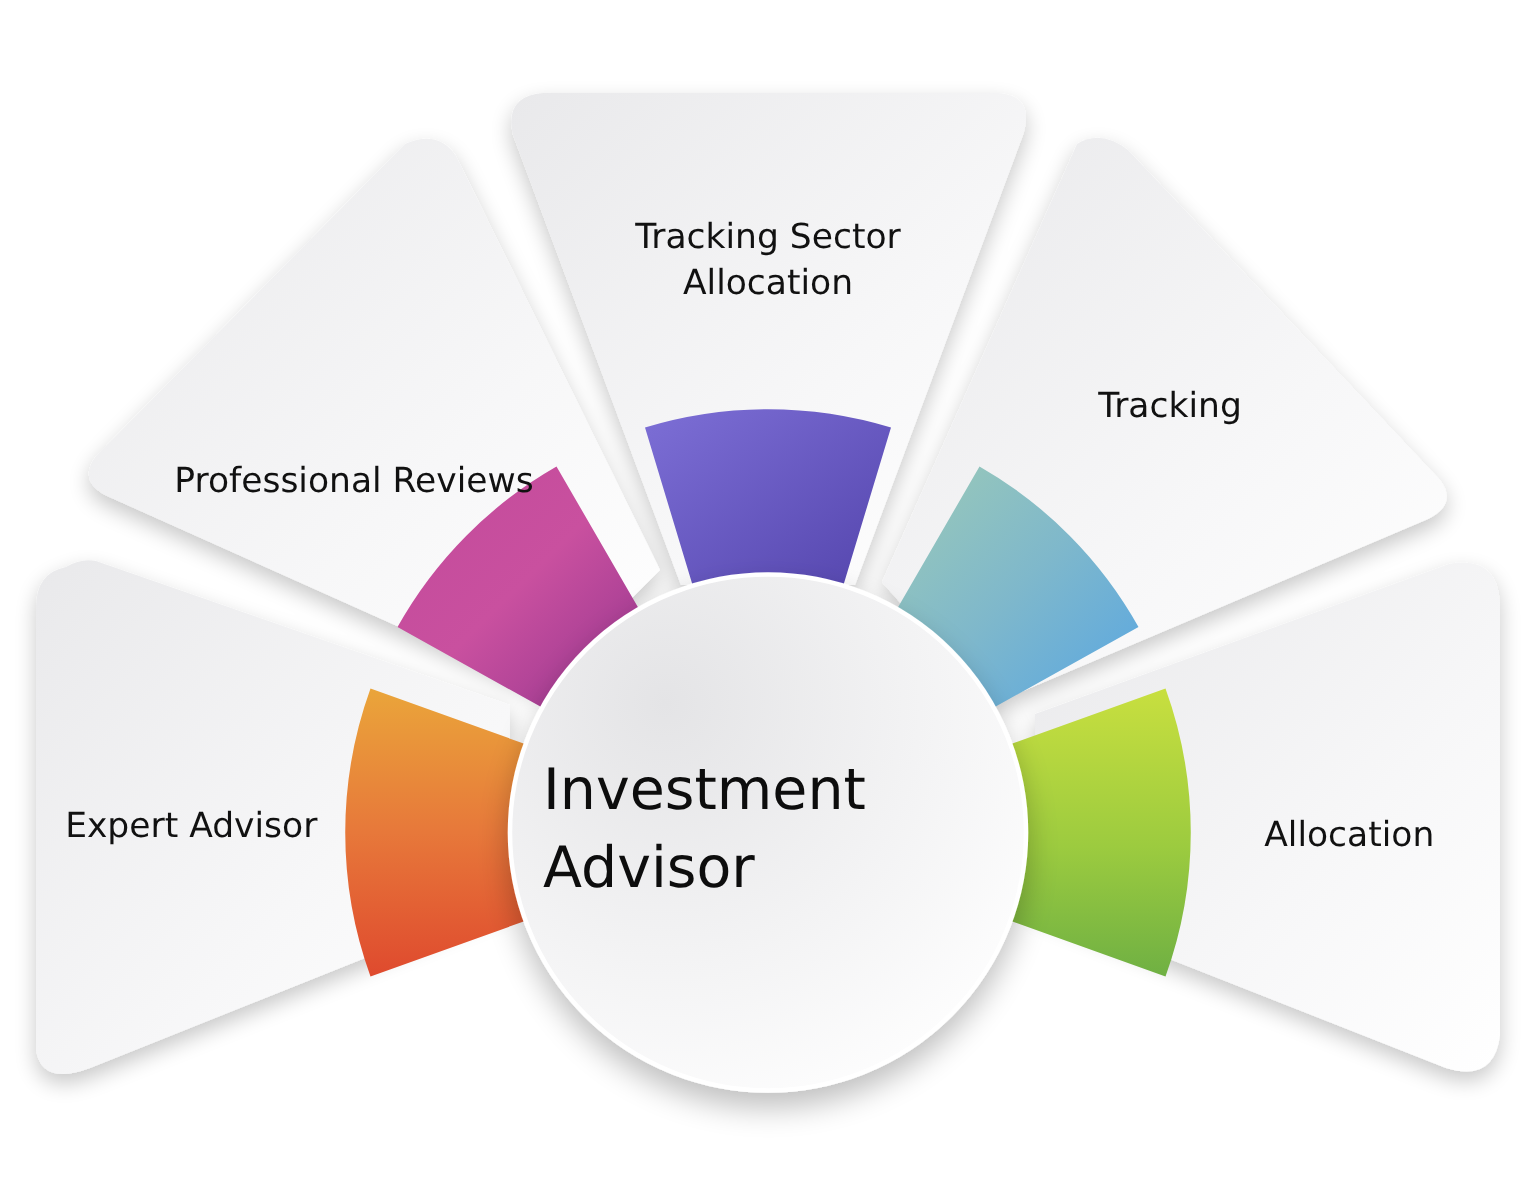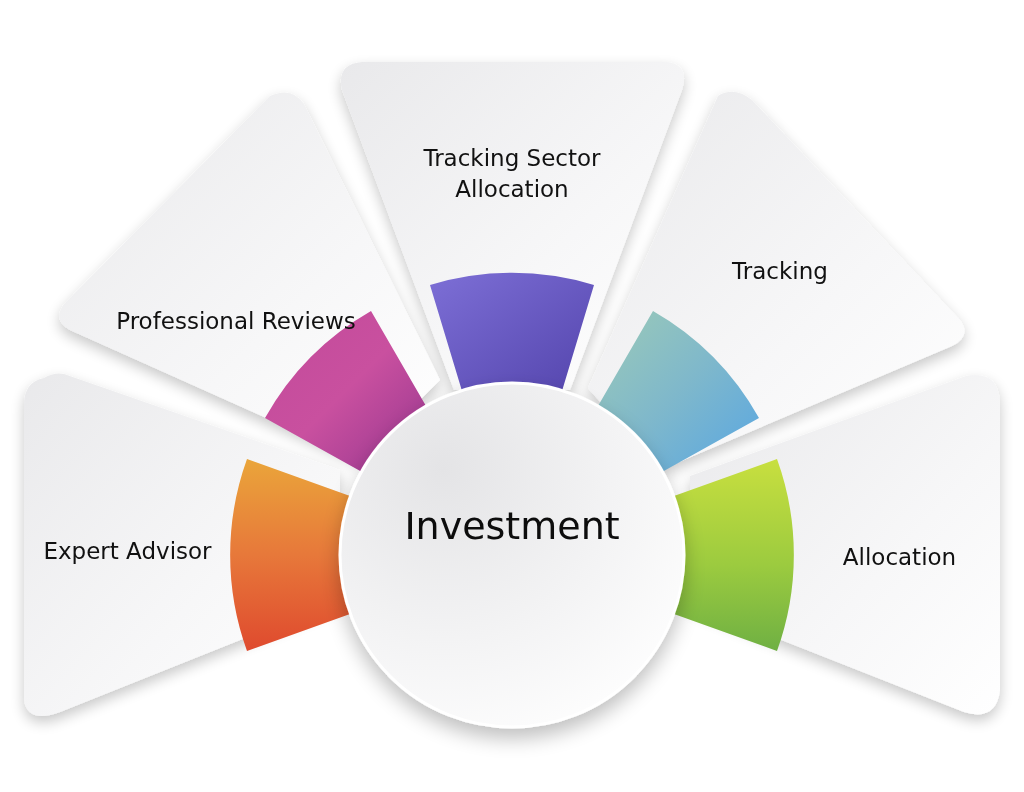--- a/index.html
+++ b/index.html
@@ -1,20 +1,20 @@
 <!DOCTYPE html>
 <html><head>
   <meta charset="utf-8">
   <style>
     html, body { margin: 0; padding: 0; background: #ffffff; }
     body { width: 1024px; height: 792px; overflow: hidden; position: relative; font-family: "DejaVu Sans", sans-serif; }
     #stage { position: absolute; left: 0; top: 0; width: 1024px; height: 792px; }
     .lbl { position: absolute; color: #111111; font-family: "DejaVu Sans", sans-serif; text-align: center; white-space: nowrap; }
     .lbl-sm { font-size: 23px; line-height: 31px; }
-    .center-title { position: absolute; left: 362px; top: 500px; width: 300px; text-align: center; font-family: "DejaVu Sans", sans-serif; font-size: 38px; line-height: 52px; color: #0d0d0d; }
+    .center-title { position: absolute; left: 362px; top: 500px; width: 300px; text-align: left; font-family: "DejaVu Sans", sans-serif; font-size: 38px; line-height: 52px; color: #0d0d0d; }
   </style>
 </head>
 <body>
 
 <svg id="stage" width="1024" height="792" viewBox="0 0 1024 792" xmlns="http://www.w3.org/2000/svg">
   <defs>
     <linearGradient id="gPanel" x1="0" y1="0" x2="1" y2="1">
       <stop offset="0" stop-color="#e9e9eb"></stop>
       <stop offset="0.6" stop-color="#f7f7f8"></stop>
       <stop offset="1" stop-color="#ffffff"></stop>
@@ -109,13 +109,14 @@
 <div class="lbl lbl-sm" style="left:96px; top:270px; width:280px;margin-top:36px;">Professional Reviews</div>
 
 <div class="lbl lbl-sm" style="left:715px; top:256px; width:130px;">Tracking</div>
 
 <div class="lbl lbl-sm" style="left:30px; top:536px; width:195px;">Expert Advisor</div>
 
 <div class="lbl lbl-sm" style="left:812px; top:542px; width:175px;">Allocation</div>
 
 <div class="center-title">
   <div>Investment</div>
+  <div>Advisor</div>
 </div>
 
 </body></html>

